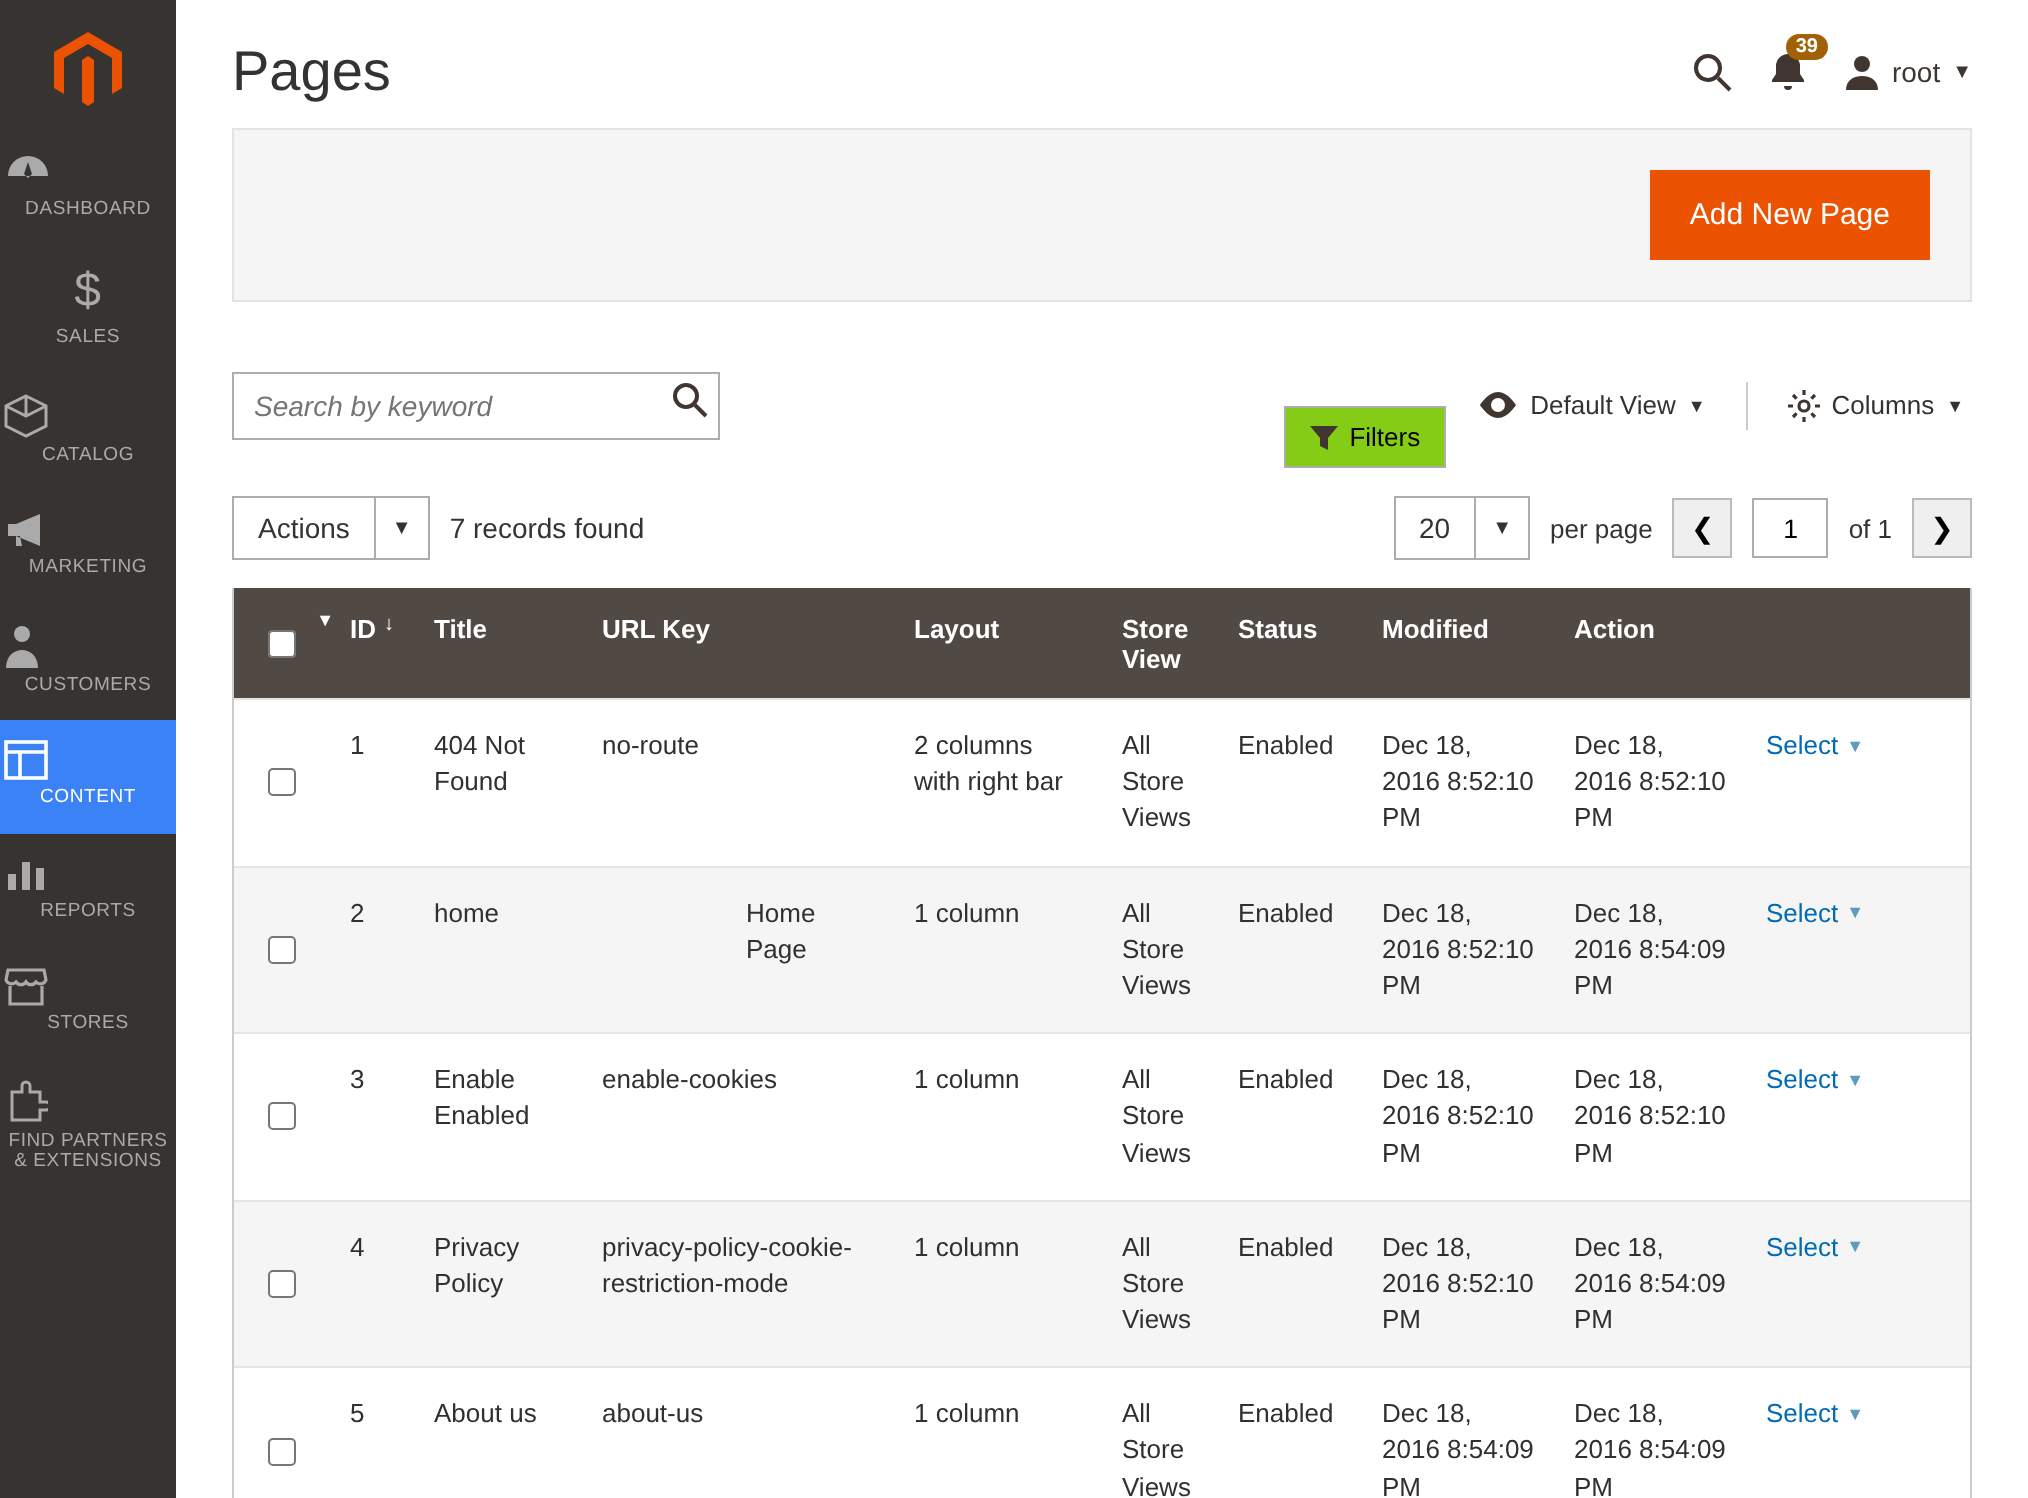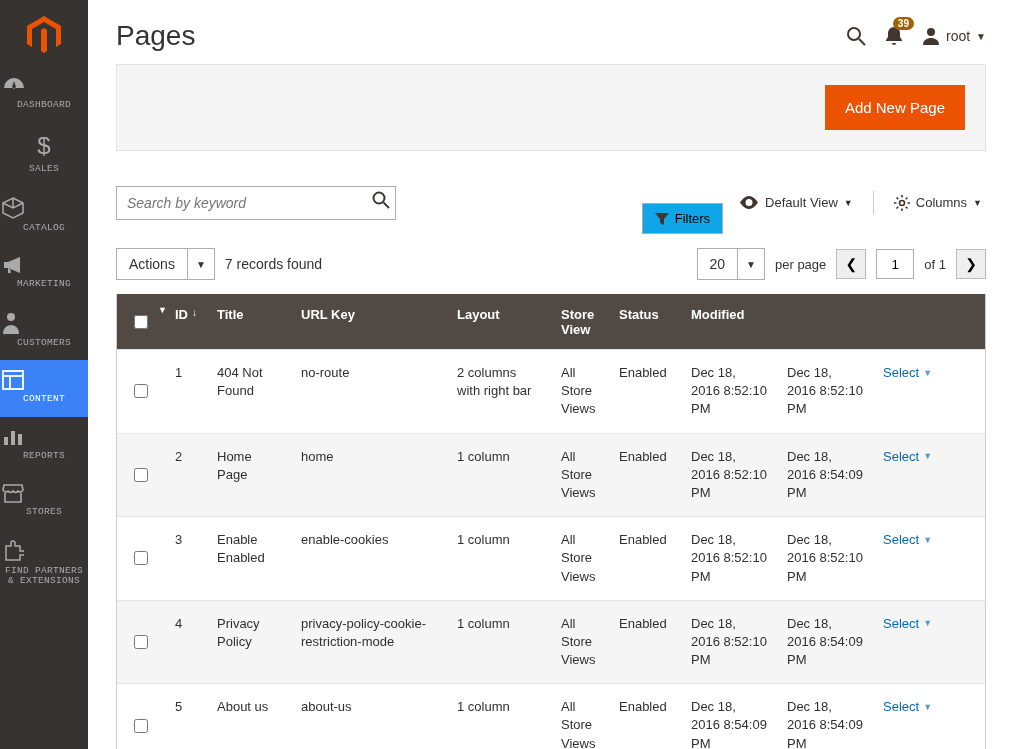--- a/index.html
+++ b/index.html
@@ -4,44 +4,44 @@
 <style>
 * { box-sizing: border-box; margin: 0; padding: 0; }
 body { font-family: 'Helvetica Neue', Arial, sans-serif; font-size: 13px; color: #333; background: #fff; display: flex; width: 1014px; height: 749px; overflow: hidden; }
 
 
 .sidebar { width: 88px; background: #373330; color: #aaa; display: flex; flex-direction: column; align-items: center; padding-top: 8px; flex-shrink: 0; }
 .logo { color: #eb5202; margin: 8px 0 12px; }
 .nav-item { width: 100%; text-align: center; padding: 10px 2px 12px; cursor: pointer; font-size: 9.5px; letter-spacing: 0.3px; color: #aaa; }
 .nav-item.active { background: #3b82f6; color: #fff; }
 .nav-item .icon { display: block; margin: 0 auto 4px; font-size: 22px; }
-.nav-item .label { display: block; line-height: 1.1; font-family: Liberation Mono, monospace; }
+.nav-item .label { display: block; line-height: 1.1; }
 
 
 .main { flex: 1; background: #fff; overflow: auto; }
 .header { display: flex; align-items: center; padding: 20px 28px 12px; }
 .page-title { font-size: 28px; font-weight: 400; flex: 1; }
 .header-icons { display: flex; align-items: center; gap: 18px; color: #41362f; }
 .header-icons .search-icon, .header-icons .bell-wrap { cursor: pointer; font-size: 20px; }
 .bell-wrap { position: relative; }
 .badge { position: absolute; top: -8px; right: -10px; background: #a16207; color: #fff; border-radius: 9px; font-size: 10px; padding: 1px 5px; font-weight: 600; }
 .user { display: flex; align-items: center; gap: 6px; cursor: pointer; font-size: 14px; }
 .user .avatar { font-size: 18px; }
 .user .caret { font-size: 10px; }
 
 .action-bar { background: #f5f5f5; border: 1px solid #e3e3e3; margin: 0 28px 20px; padding: 20px; display: flex; justify-content: flex-end; }
 .btn-primary { background: #eb5202; color: #fff; border: none; padding: 14px 20px; font-size: 15px; cursor: pointer; }
 
 .toolbar { display: flex; align-items: center; padding: 0 28px 14px; gap: 12px; }
-.search-wrap { position: relative; width: 280px; }
+.search-wrap { position: relative; width: 244px; }
 .search-input { width: 100%; border: 1px solid #adadad; padding: 8px 34px 8px 10px; font-size: 14px; font-style: italic; color: #777; }
 .search-icon-btn { position: absolute; right: 6px; top: 5px; font-size: 18px; background: none; border: none; cursor: pointer; }
 .spacer { flex: 1; }
 .tool-btn { background: #fff; border: 1px solid #adadad; padding: 7px 12px; cursor: pointer; display: flex; align-items: center; gap: 6px; font-size: 13px; }
-.tool-btn.grey { background: #0ea5e9; margin-top: 32px; }
+.tool-btn.grey { background: #84cc16; margin-top: 32px; }
 .tool-plain { display: flex; align-items: center; gap: 6px; cursor: pointer; font-size: 13px; padding: 7px 4px; }
 .sep { width: 1px; height: 24px; background: #ccc; margin: 0 4px; }
 
 .controls { display: flex; align-items: center; padding: 0 28px 14px; gap: 10px; }
 .dropdown { display: flex; border: 1px solid #adadad; }
 .dropdown .val { padding: 7px 12px; font-size: 14px; background: #fff; }
 .dropdown .arr { border-left: 1px solid #adadad; padding: 7px 8px; font-size: 10px; background: #fff; cursor: pointer; display: flex; align-items: center; }
 .records { font-size: 14px; margin-left: 0; }
 .per-page-label { font-size: 13px; }
 .pager { display: flex; align-items: center; gap: 10px; margin-left: auto; }
@@ -257,20 +257,21 @@
       <div class="th col-id sortable">
           <span>ID</span>
           <span class="sort-arrow">↓</span>
         </div>
       <div class="th col-title">Title</div>
       <div class="th col-url">URL Key</div>
       <div class="th col-layout">Layout</div>
       <div class="th col-store">Store View</div>
       <div class="th col-status">Status</div>
       <div class="th col-modified">Modified</div>
+      <div class="th col-action">Action</div>
     </div>
     <div id="grid-body">
         <div class="row">
           <div class="cell col-chk">
             <input type="checkbox" style="">
           </div>
           <div class="cell col-id">1</div>
           <div class="cell col-title">404 Not Found</div>
           <div class="cell col-url">no-route</div>
           <div class="cell col-layout">2 columns with right bar</div>
@@ -280,22 +281,22 @@
           <div class="cell col-modified">Dec 18, 2016 8:52:10 PM</div>
           <div class="cell col-action">
             <span class="select-link">Select <span class="tri">▼</span></span>
           </div>
         </div>
         <div class="row alt">
           <div class="cell col-chk">
             <input type="checkbox" style="">
           </div>
           <div class="cell col-id">2</div>
+          <div class="cell col-url">home</div>
           <div class="cell col-title">Home Page</div>
-          <div class="cell col-url">home</div>
           <div class="cell col-layout">1 column</div>
           <div class="cell col-store">All Store Views</div>
           <div class="cell col-status">Enabled</div>
           <div class="cell col-created">Dec 18, 2016 8:52:10 PM</div>
           <div class="cell col-modified">Dec 18, 2016 8:54:09 PM</div>
           <div class="cell col-action">
             <span class="select-link">Select <span class="tri">▼</span></span>
           </div>
         </div>
         <div class="row">

